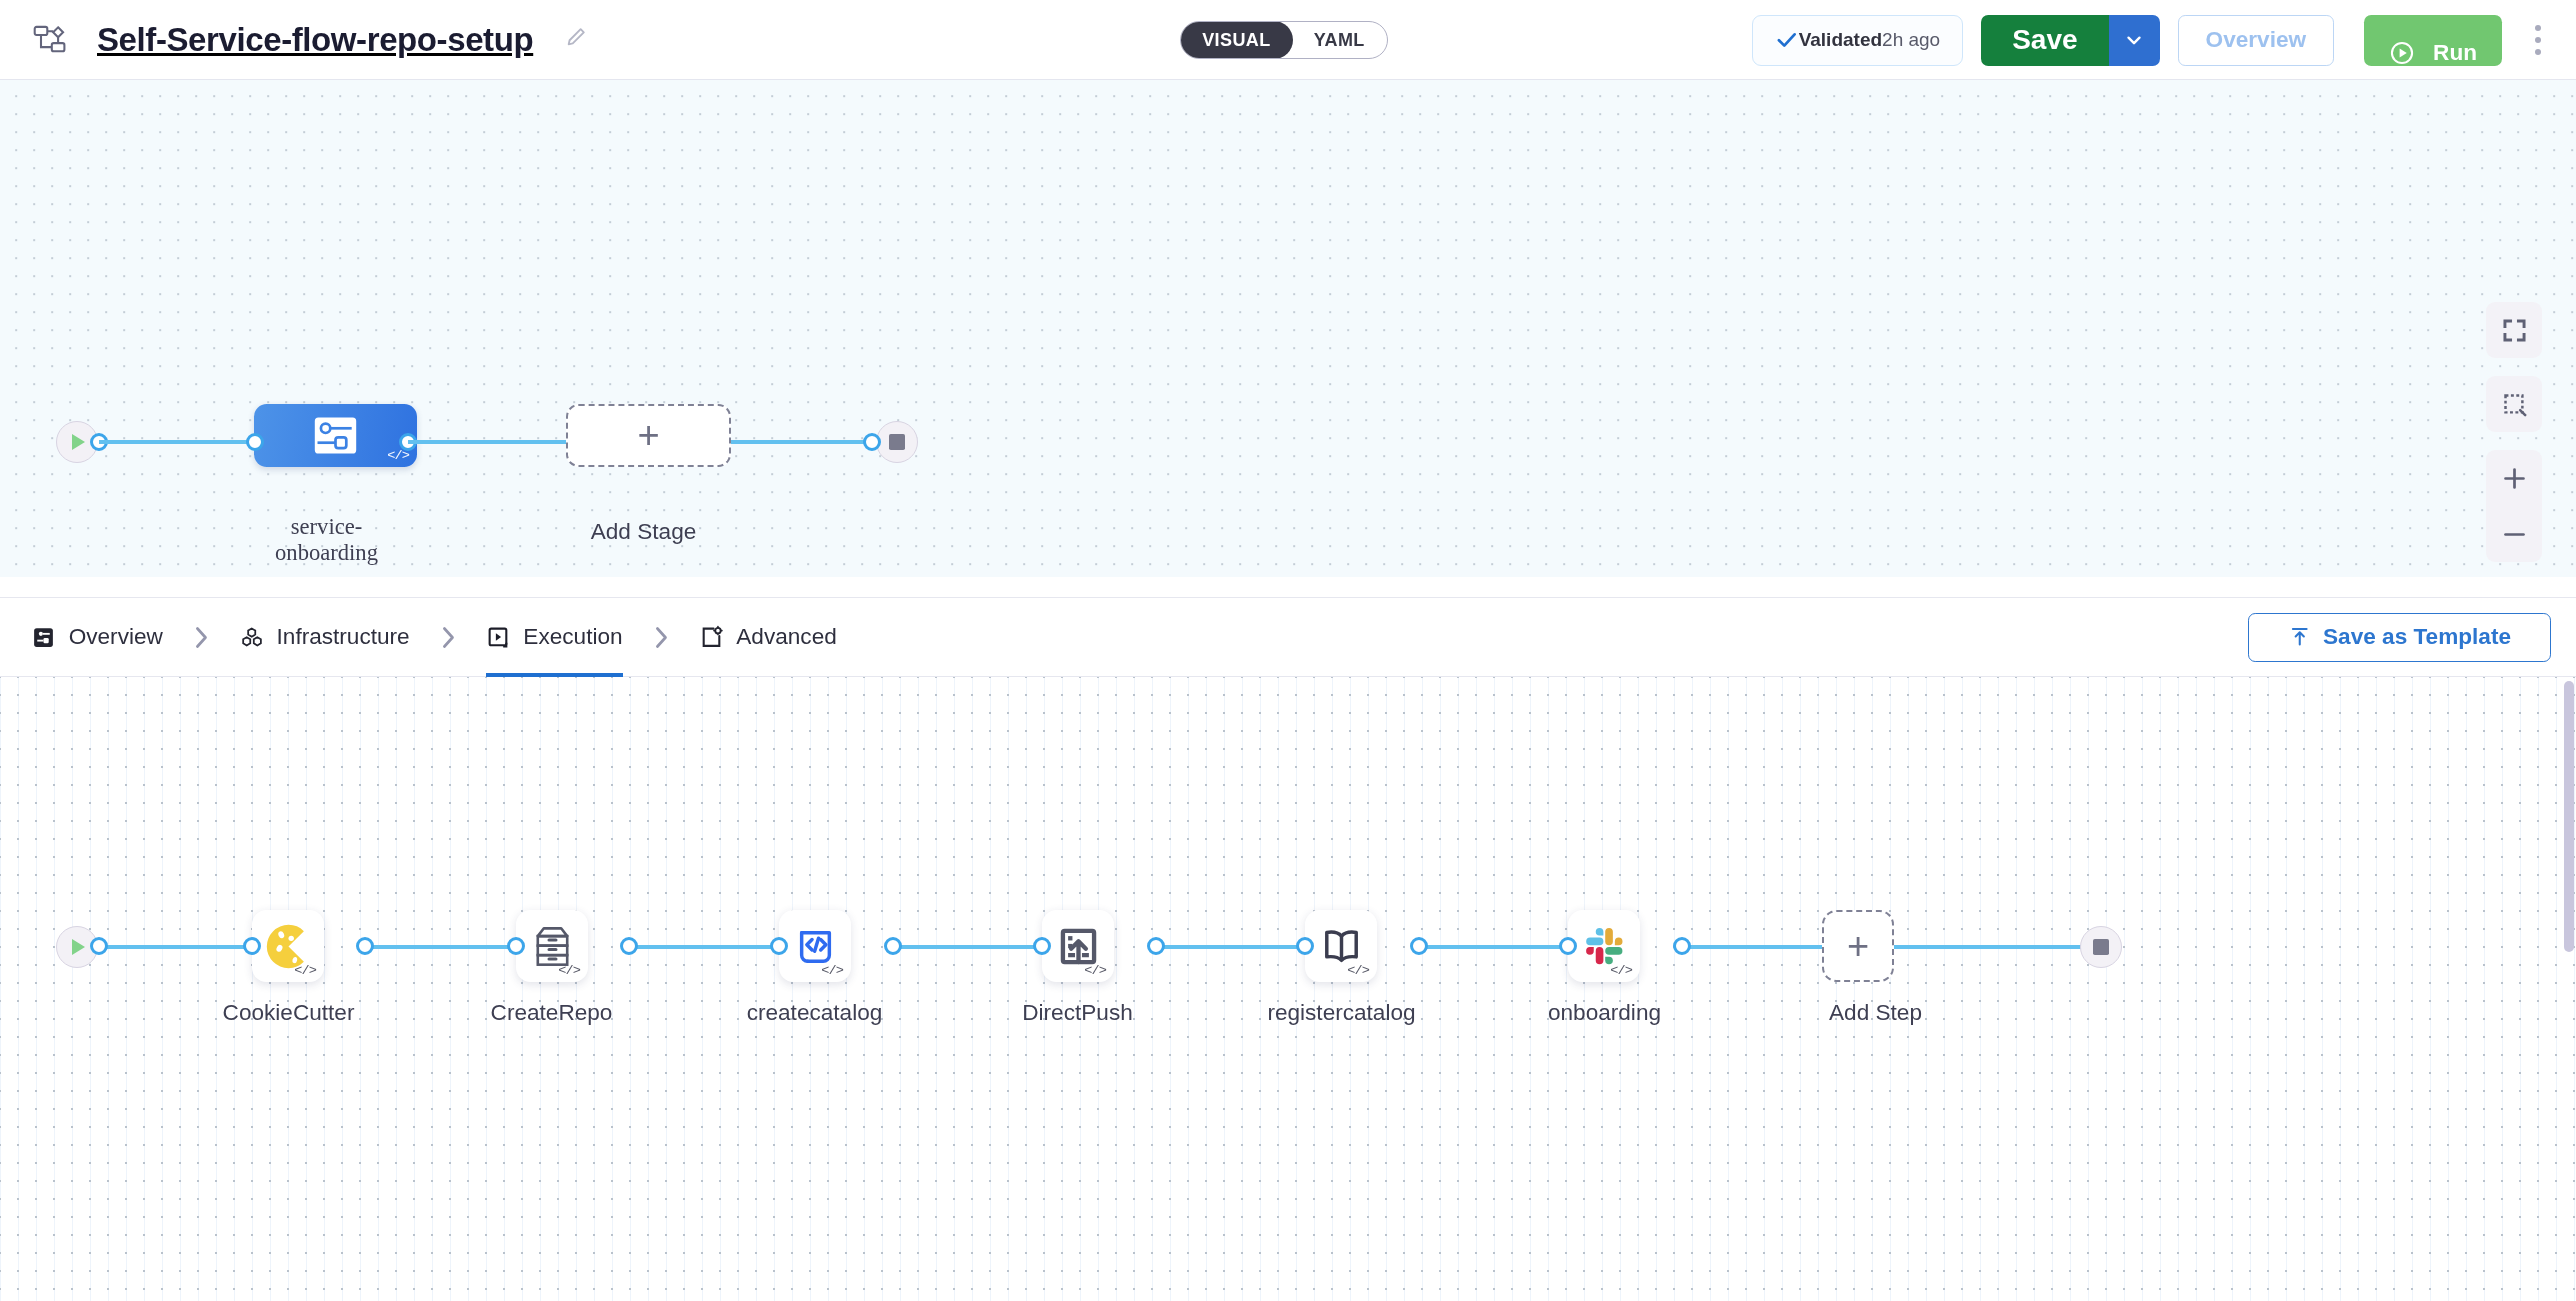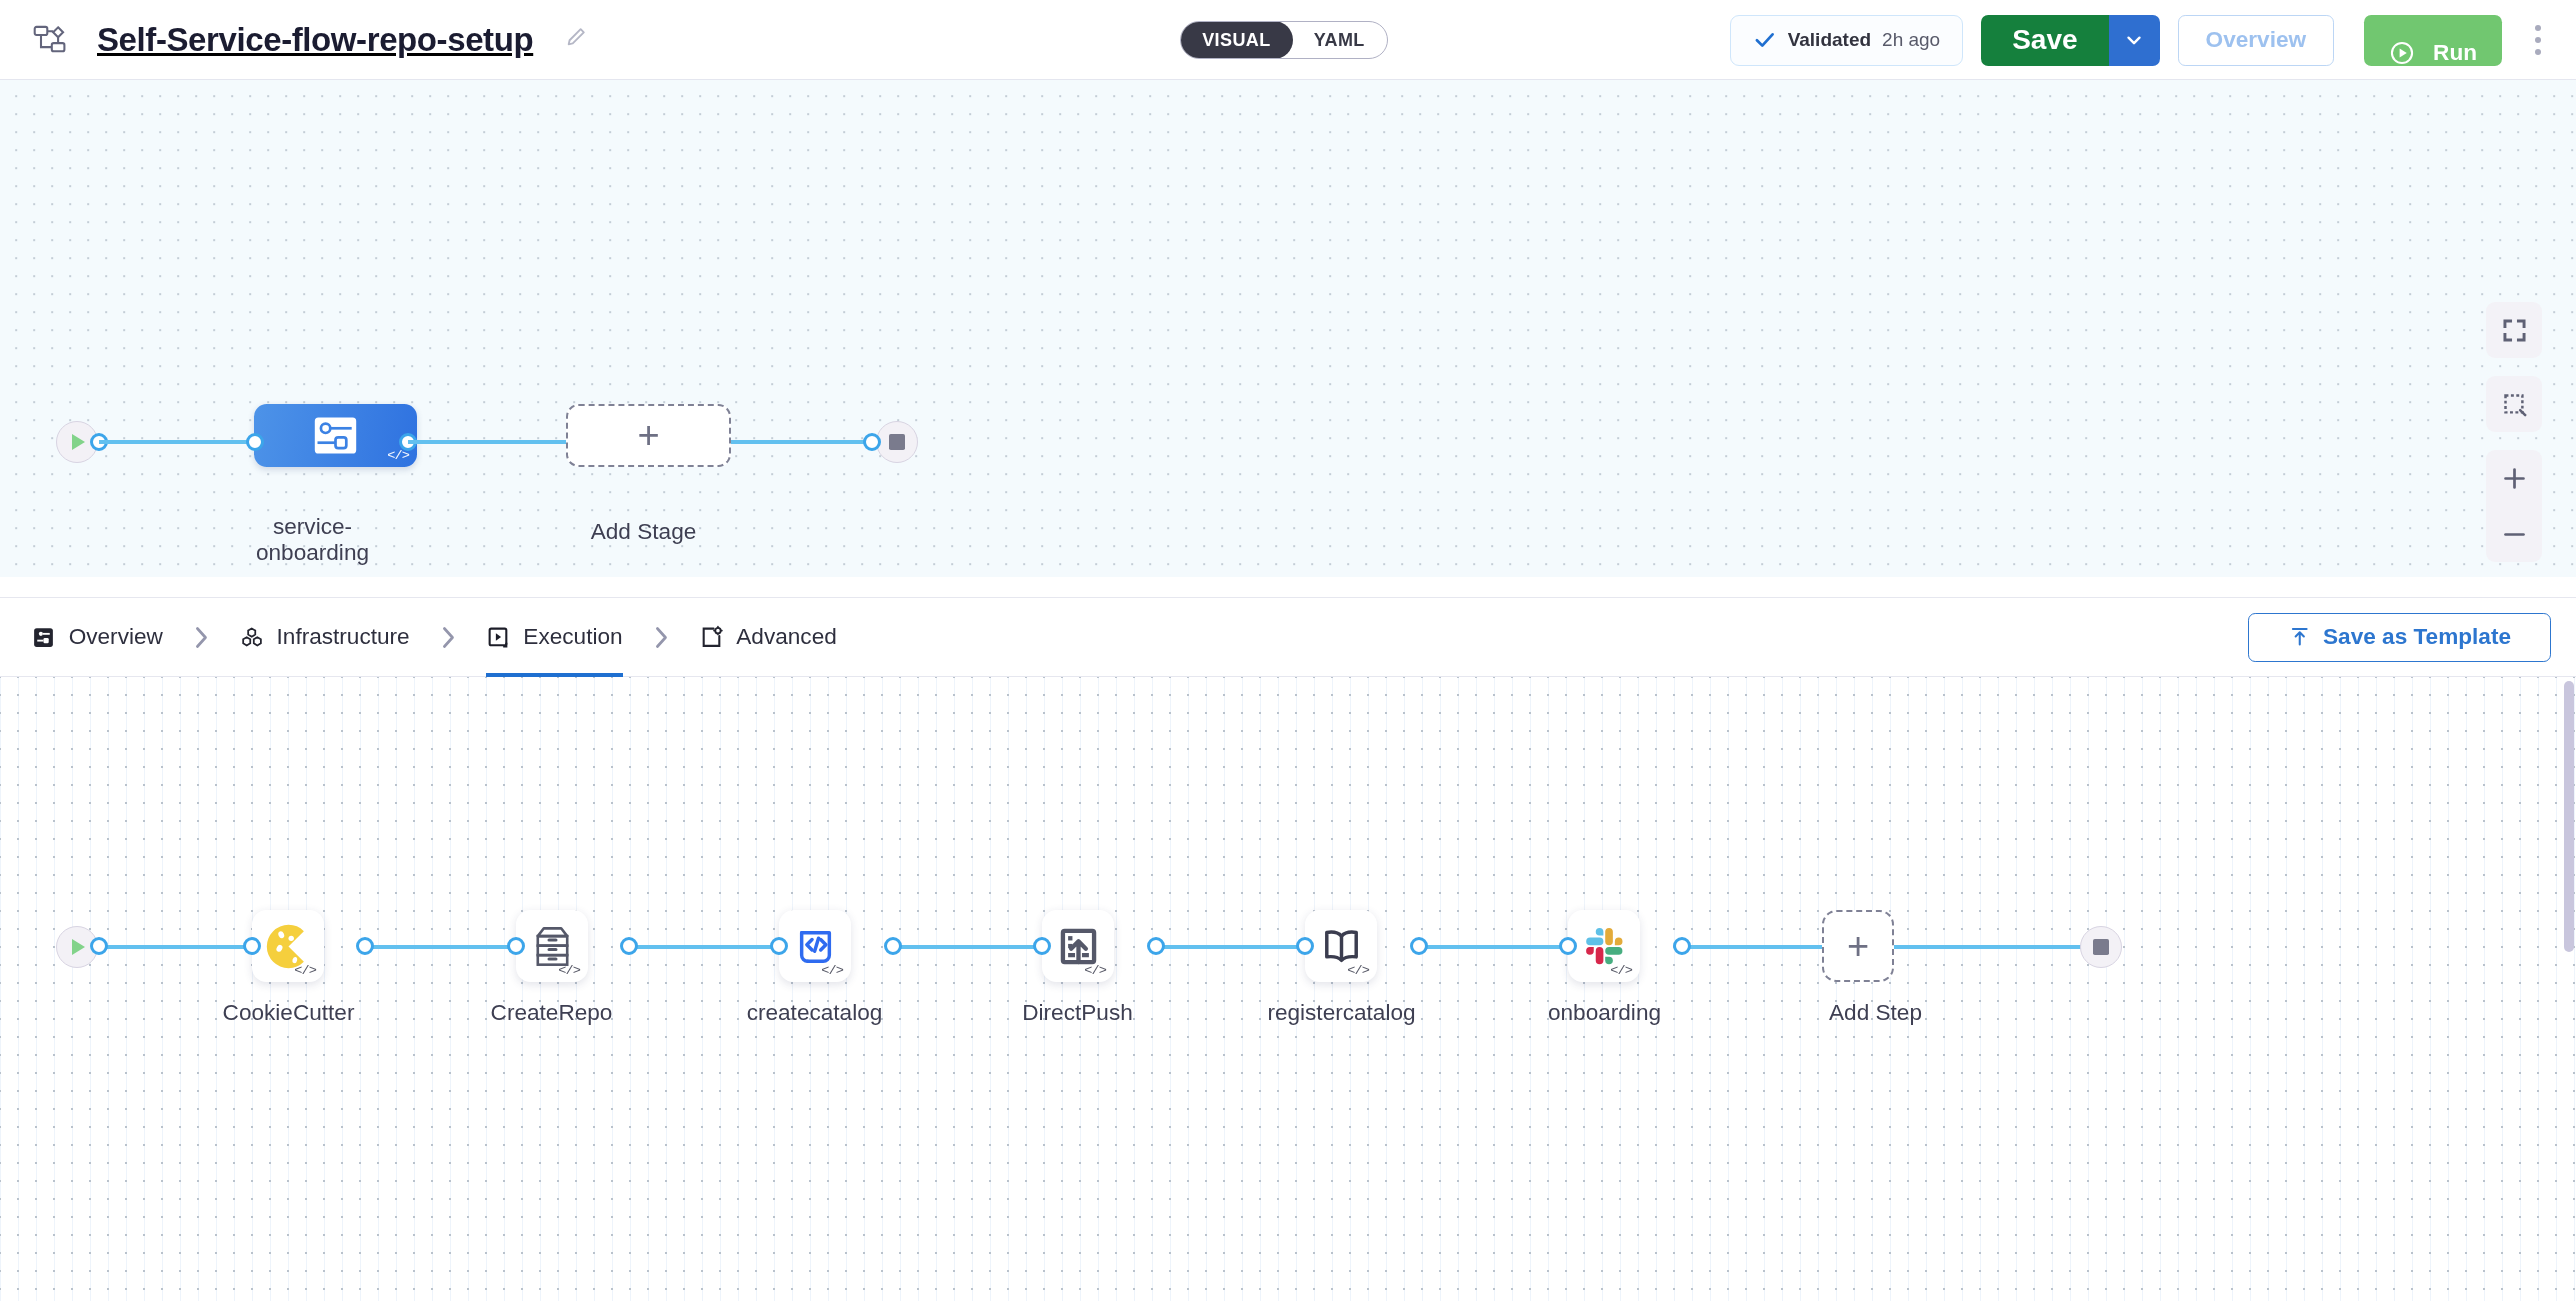--- a/index.html
+++ b/index.html
@@ -49,21 +49,21 @@
   .mode-opt.active {
     background: #383946; color: #ffffff; border-radius: 19px;
     margin: -1.4px; height: calc(100% + 2.7px); padding: 0 22.6px;
   }
 
   .header-right {
     position: absolute; right: 20px; top: 0; height: 80px;
     display: flex; align-items: center; gap: 18px;
   }
   .validated-badge {
-    display: flex; align-items: center; gap: 11px;
+    display: flex; align-items: center; 
     height: 51px; padding: 0 22px;
     border: 0.9px solid #cfe6fb; border-radius: 9px;
     background: #fbfdff;
   }
   .validated-badge .label { font-size: 19px; font-weight: 700; color: #32333f; }
   .validated-badge .time  { font-size: 19px; font-weight: 400; color: #585a6a; }
 
   .save-group { display: flex; height: 51px; border-radius: 7.2px; overflow: hidden; }
   .save-btn {
     background: #15803d; color: #ffffff;
@@ -314,21 +314,21 @@
       <span class="code-tag">&lt;/&gt;</span>
     </div>
   </div>
   <div class="node-row" style="left:246px; top:353px;">
       <div class="conn"></div>
     </div>
   <div class="node-row" style="left:399px; top:353px;">
       <div class="conn"></div>
     </div>
 
-  <div class="node-label" style="left:195px; top:434px;">
+  <div class="node-label" style="left:209px; top:434px;font-family:Liberation Serif, serif;">
     <div>service-</div>
     <div>onboarding</div>
   </div>
 
   <div class="node-row edge" style="left:408px; top:360px; width:158px;"></div>
 
   <div class="node-row" style="left:566px; top:324px;">
     <div class="add-stage-box">
       <span class="plus-glyph">+</span>
     </div>

